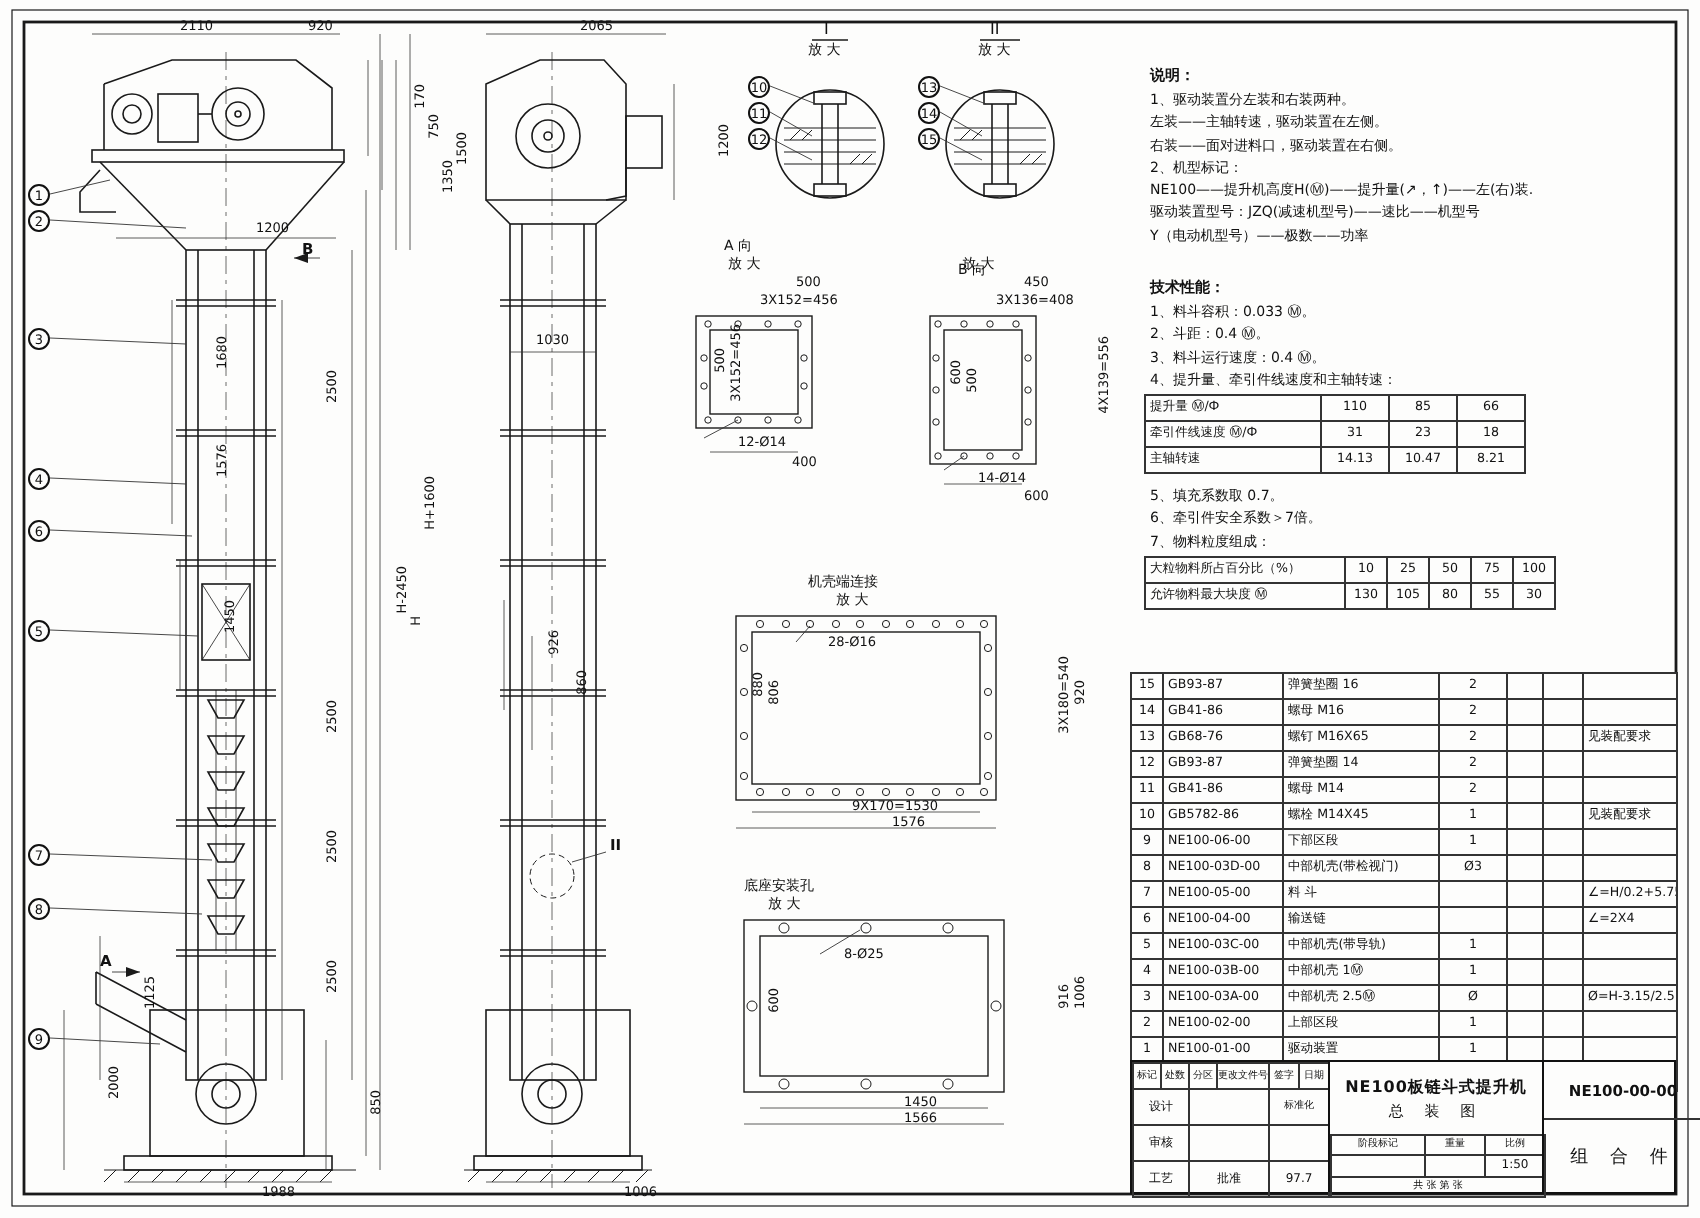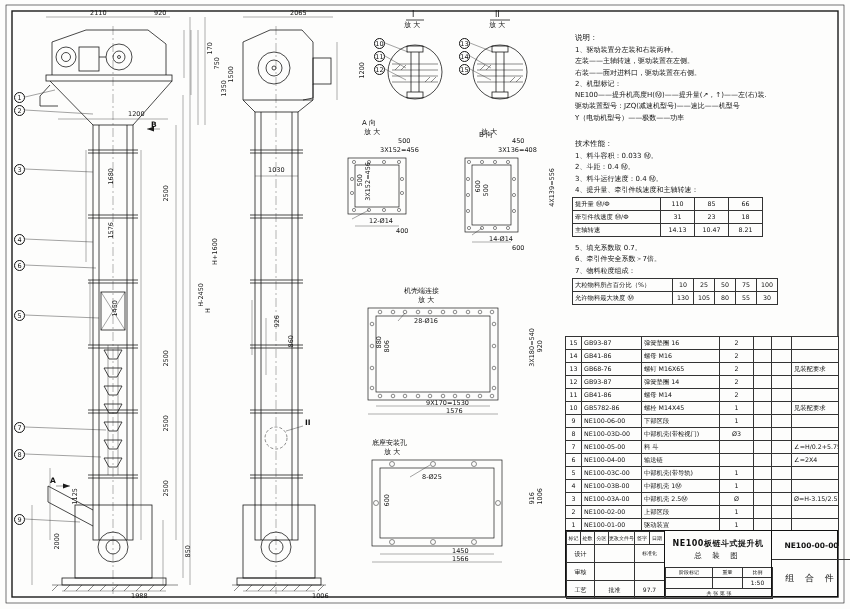--- a/index.html
+++ b/index.html
@@ -6,21 +6,21 @@
   #sheet{position:relative;width:850px;height:609px;background:#fdfdfc;overflow:hidden;
          font-family:"DejaVu Sans",sans-serif;color:#111;}
   .abs{position:absolute;}
   .dim{position:absolute;font-size:6.5px;line-height:1;white-space:nowrap;color:#111;margin-left:28px;}
   .vt{writing-mode:vertical-rl;transform:rotate(180deg);}
   .lbl{position:absolute;font-size:7px;line-height:1;white-space:nowrap;}
   .marker{position:absolute;font-size:7.5px;font-weight:bold;line-height:1;}
   .bal{position:absolute;width:11px;height:11px;border:1px solid #111;border-radius:50%;
        font-size:6.5px;line-height:10px;text-align:center;background:#fdfdfc;box-sizing:border-box;}
   .nline{font-size:7px;line-height:11.3px;white-space:nowrap;}
-  .ntitle{position:absolute;font-size:7.5px;font-weight:normal;white-space:nowrap;}
+  .ntitle{position:absolute;font-size:7.5px;font-weight:bold;white-space:nowrap;}
   table.tb{border-collapse:collapse;table-layout:fixed;position:absolute;background:#fdfdfc;}
   table.tb td{border:0.6px solid #333;font-size:6.3px;padding:0 2px;white-space:nowrap;
               overflow:hidden;height:12px;line-height:1;}
   table.tb td.c{text-align:center;padding:0 1px;}
   table.tb td.hd{font-weight:bold;text-align:center;height:13px;}
   
   #tblock{position:absolute;left:565px;top:530px;width:273px;height:67px;border:1.2px solid #111;
           box-sizing:border-box;background:#fdfdfc;}
   #tblock .zone{position:absolute;top:0;height:100%;box-sizing:border-box;}
   table.tt{border-collapse:collapse;table-layout:fixed;width:100%;}

